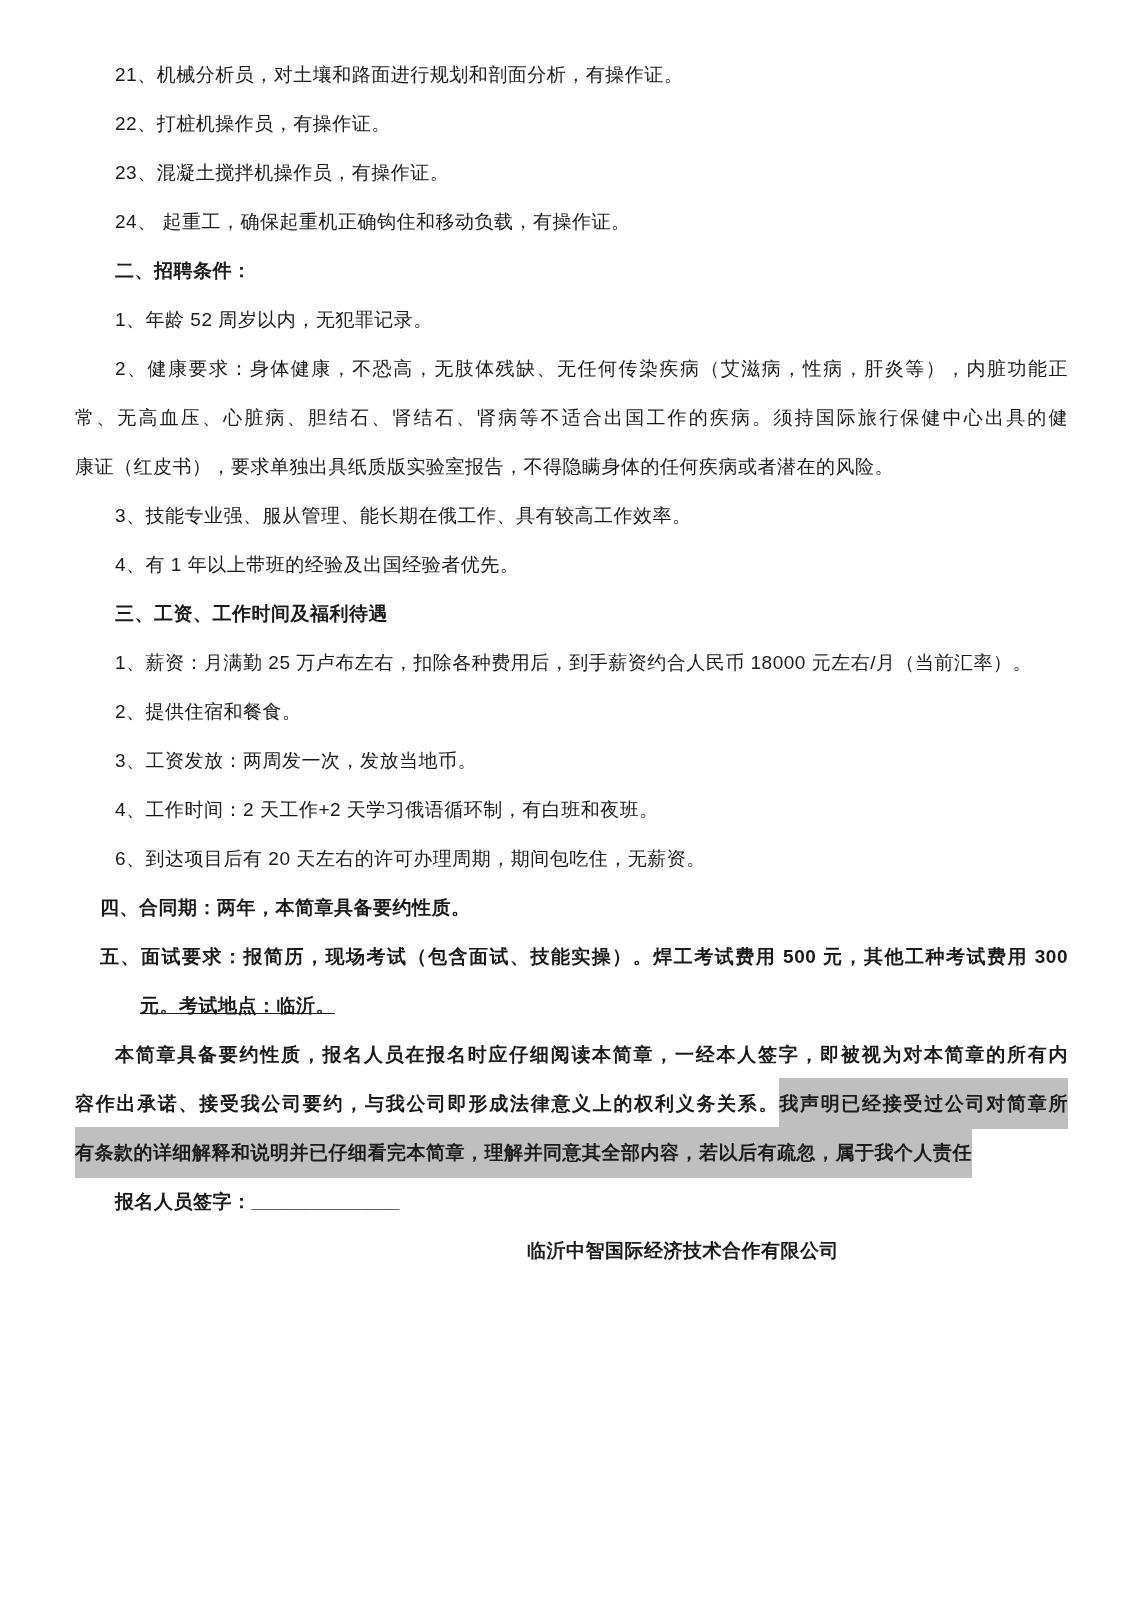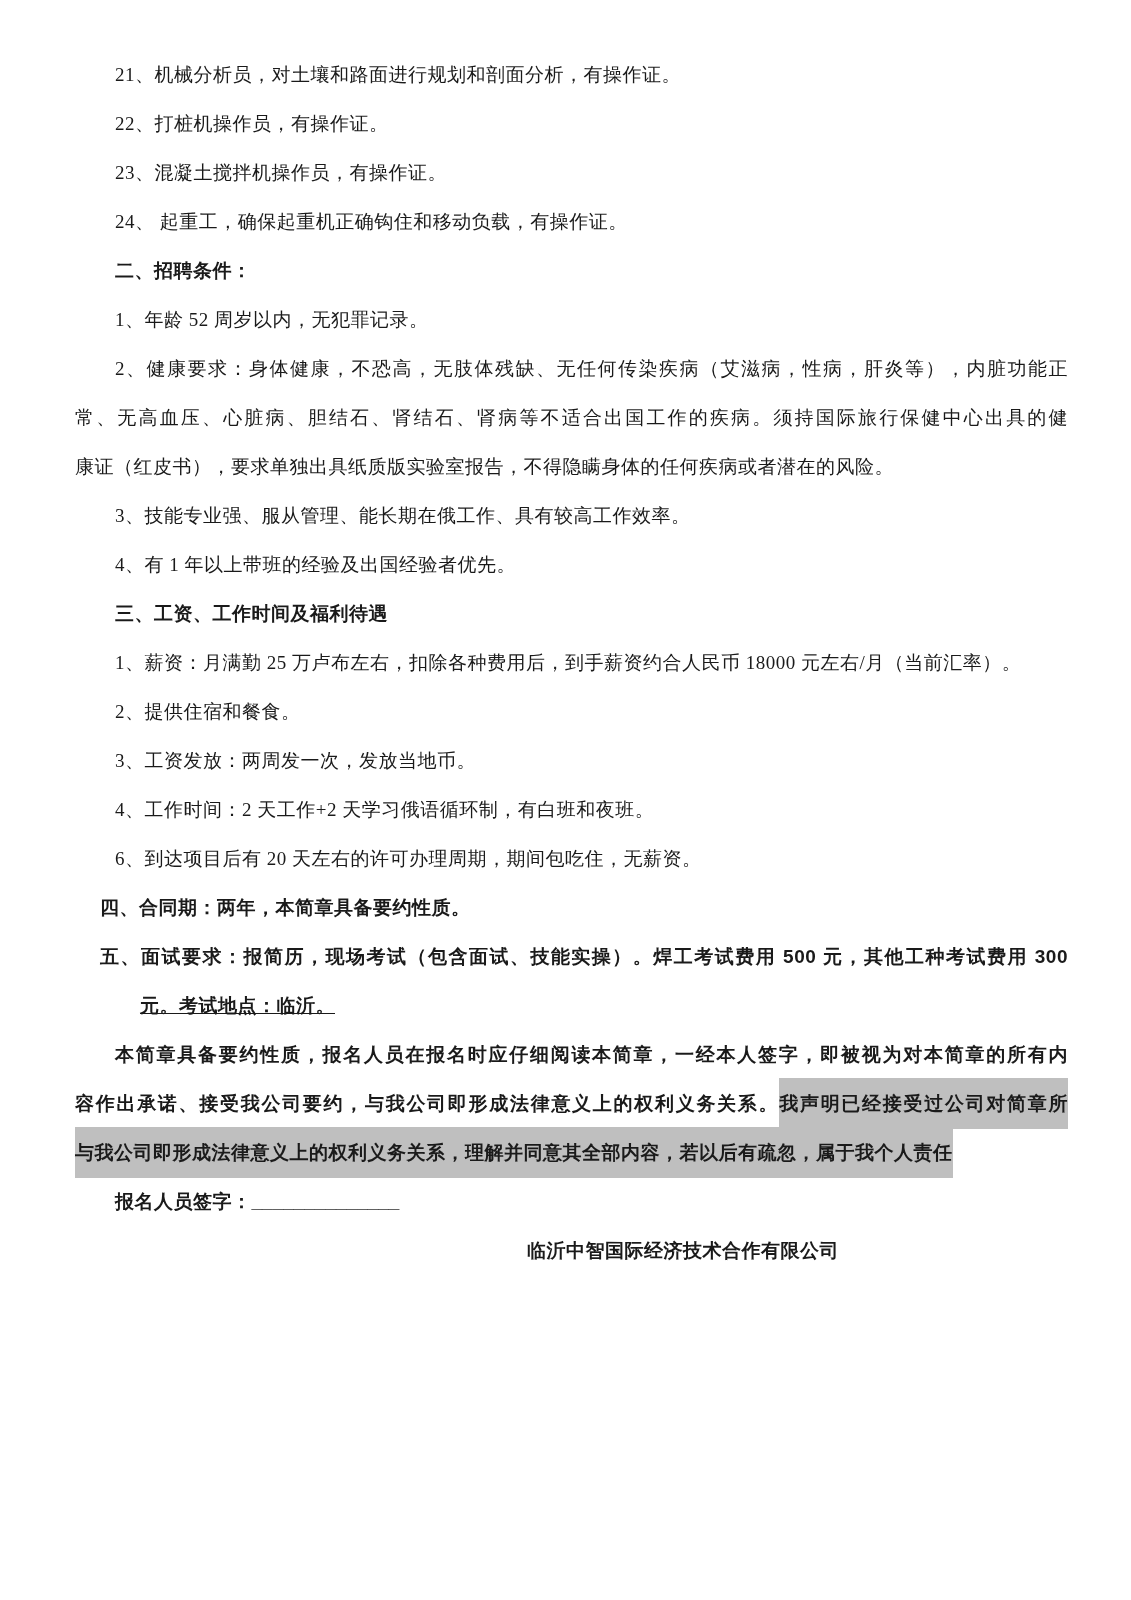--- a/index.html
+++ b/index.html
@@ -17,21 +17,21 @@
   .doc {
     box-sizing: border-box;
     padding: 50px 63px 0 75px;
     width: 100%;
   }
   .line {
     height: 49px;
     line-height: 49px;
     font-size: 19px;
     color: var(--text-color, #1a1a1a);
-    font-family: Liberation Serif, serif;
+    font-family: Liberation Sans, sans-serif;
     letter-spacing: 0.5px;
     white-space: normal;
     overflow: visible;
   }
   .line.b {
     font-weight: 700;
     font-family: "Liberation Sans", "DejaVu Sans", sans-serif;
   }
   .line.j {
     text-align: justify;
@@ -71,17 +71,17 @@
       <div class="line ind-item">1、薪资：月满勤 25 万卢布左右，扣除各种费用后，到手薪资约合人民币 18000 元左右/月（当前汇率）。</div>
       <div class="line ind-item">2、提供住宿和餐食。</div>
       <div class="line ind-item">3、工资发放：两周发一次，发放当地币。</div>
       <div class="line ind-item">4、工作时间：2 天工作+2 天学习俄语循环制，有白班和夜班。</div>
       <div class="line ind-item">6、到达项目后有 20 天左右的许可办理周期，期间包吃住，无薪资。</div>
       <div class="line b ind-sec">四、合同期：两年，本简章具备要约性质。</div>
       <div class="line b j ind-sec">五、面试要求：报简历，现场考试（包含面试、技能实操）。焊工考试费用 500 元，其他工种考试费用 300</div>
       <div class="line b ind-sub">元。考试地点：临沂。</div>
       <div class="line b j ind-item">本简章具备要约性质，报名人员在报名时应仔细阅读本简章，一经本人签字，即被视为对本简章的所有内</div>
       <div class="line b j"><span>容作出承诺、接受我公司要约，与我公司即形成法律意义上的权利义务关系。</span><span class="hl">我声明已经接受过公司对简章所</span></div>
-      <div class="line b"><span class="hl">与我公司即形成法律意义上的权利义务关系，理解并同意其全部内容，若以后有疏忽，属于我个人责任</span></div>
+      <div class="line b"><span class="hl">有条款的详细解释和说明并已仔细看完本简章，理解并同意其全部内容，若以后有疏忽，属于我个人责任</span></div>
       <div class="line b ind-item"><span>报名人员签字：</span><span class="blank">______________</span></div>
       <div class="line b ind-co">临沂中智国际经济技术合作有限公司</div>
     </div>
 </div>
 
 </body></html>

